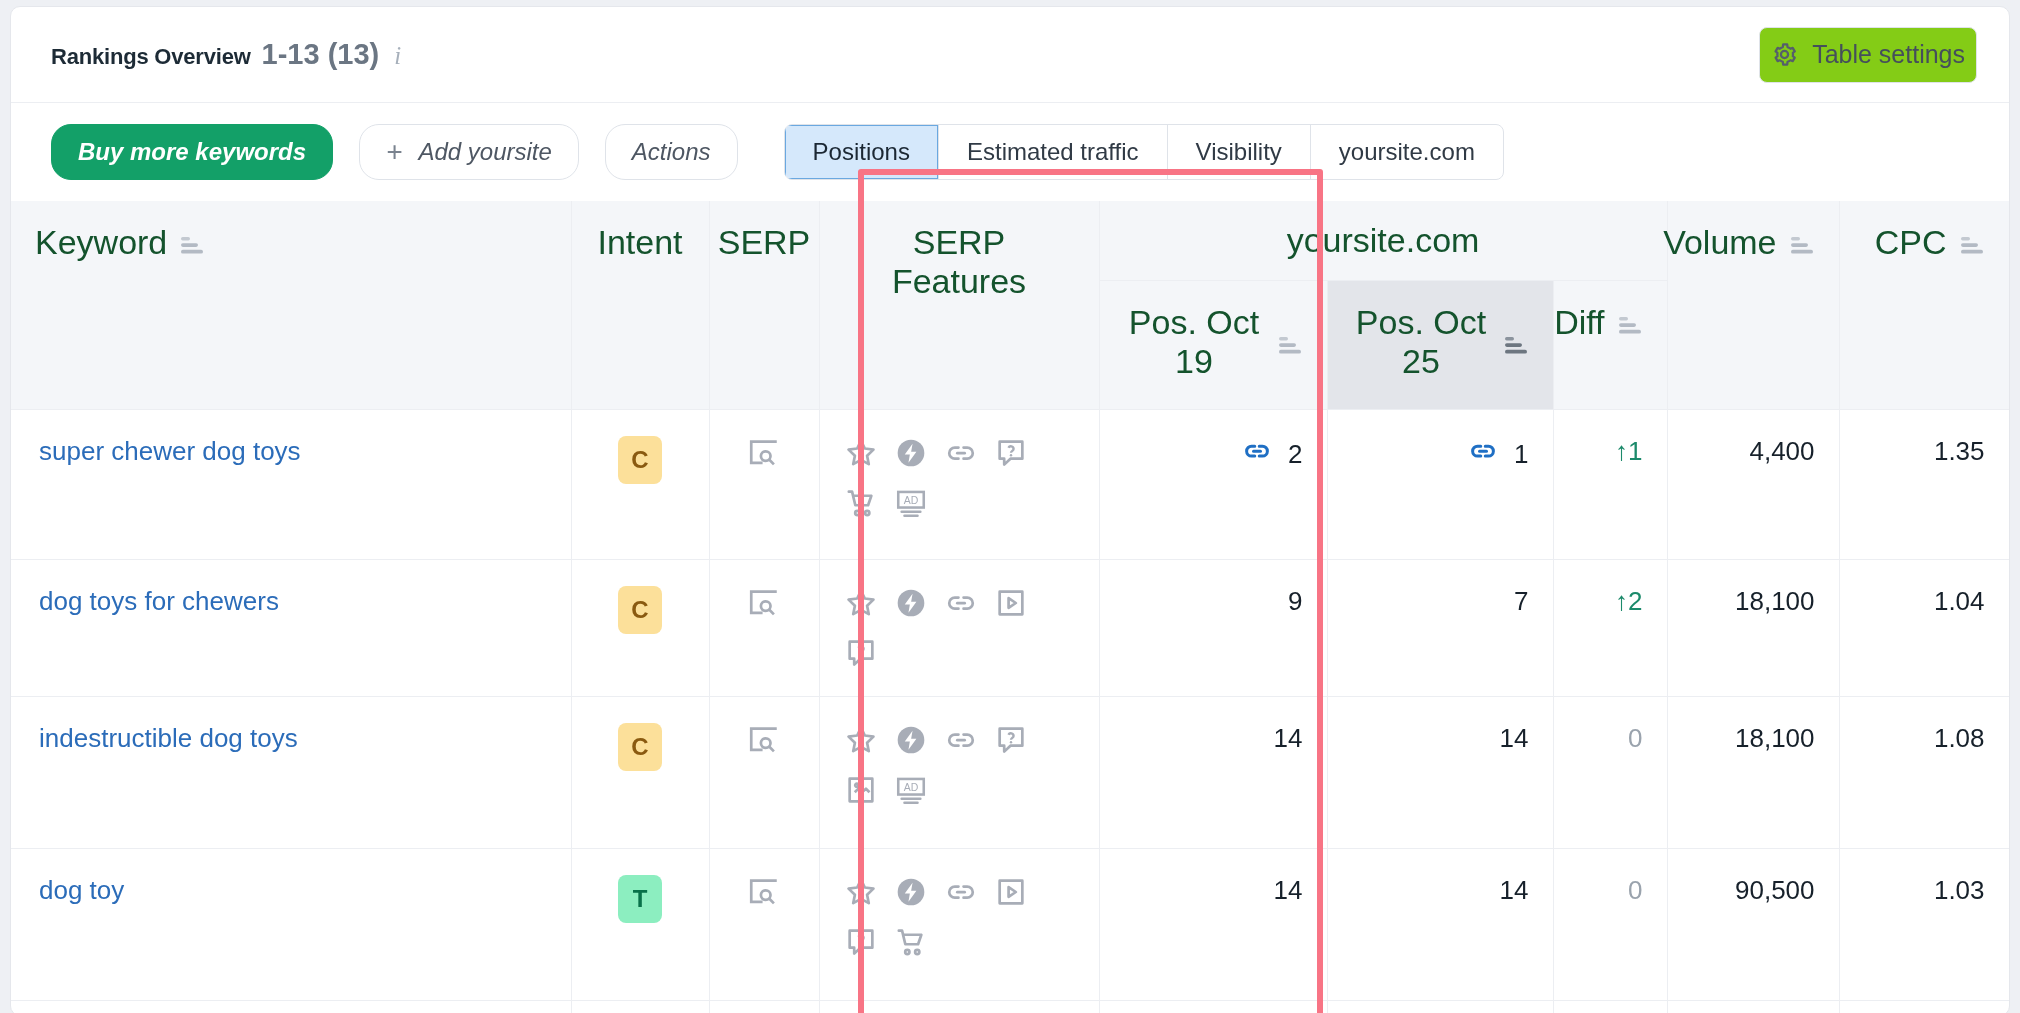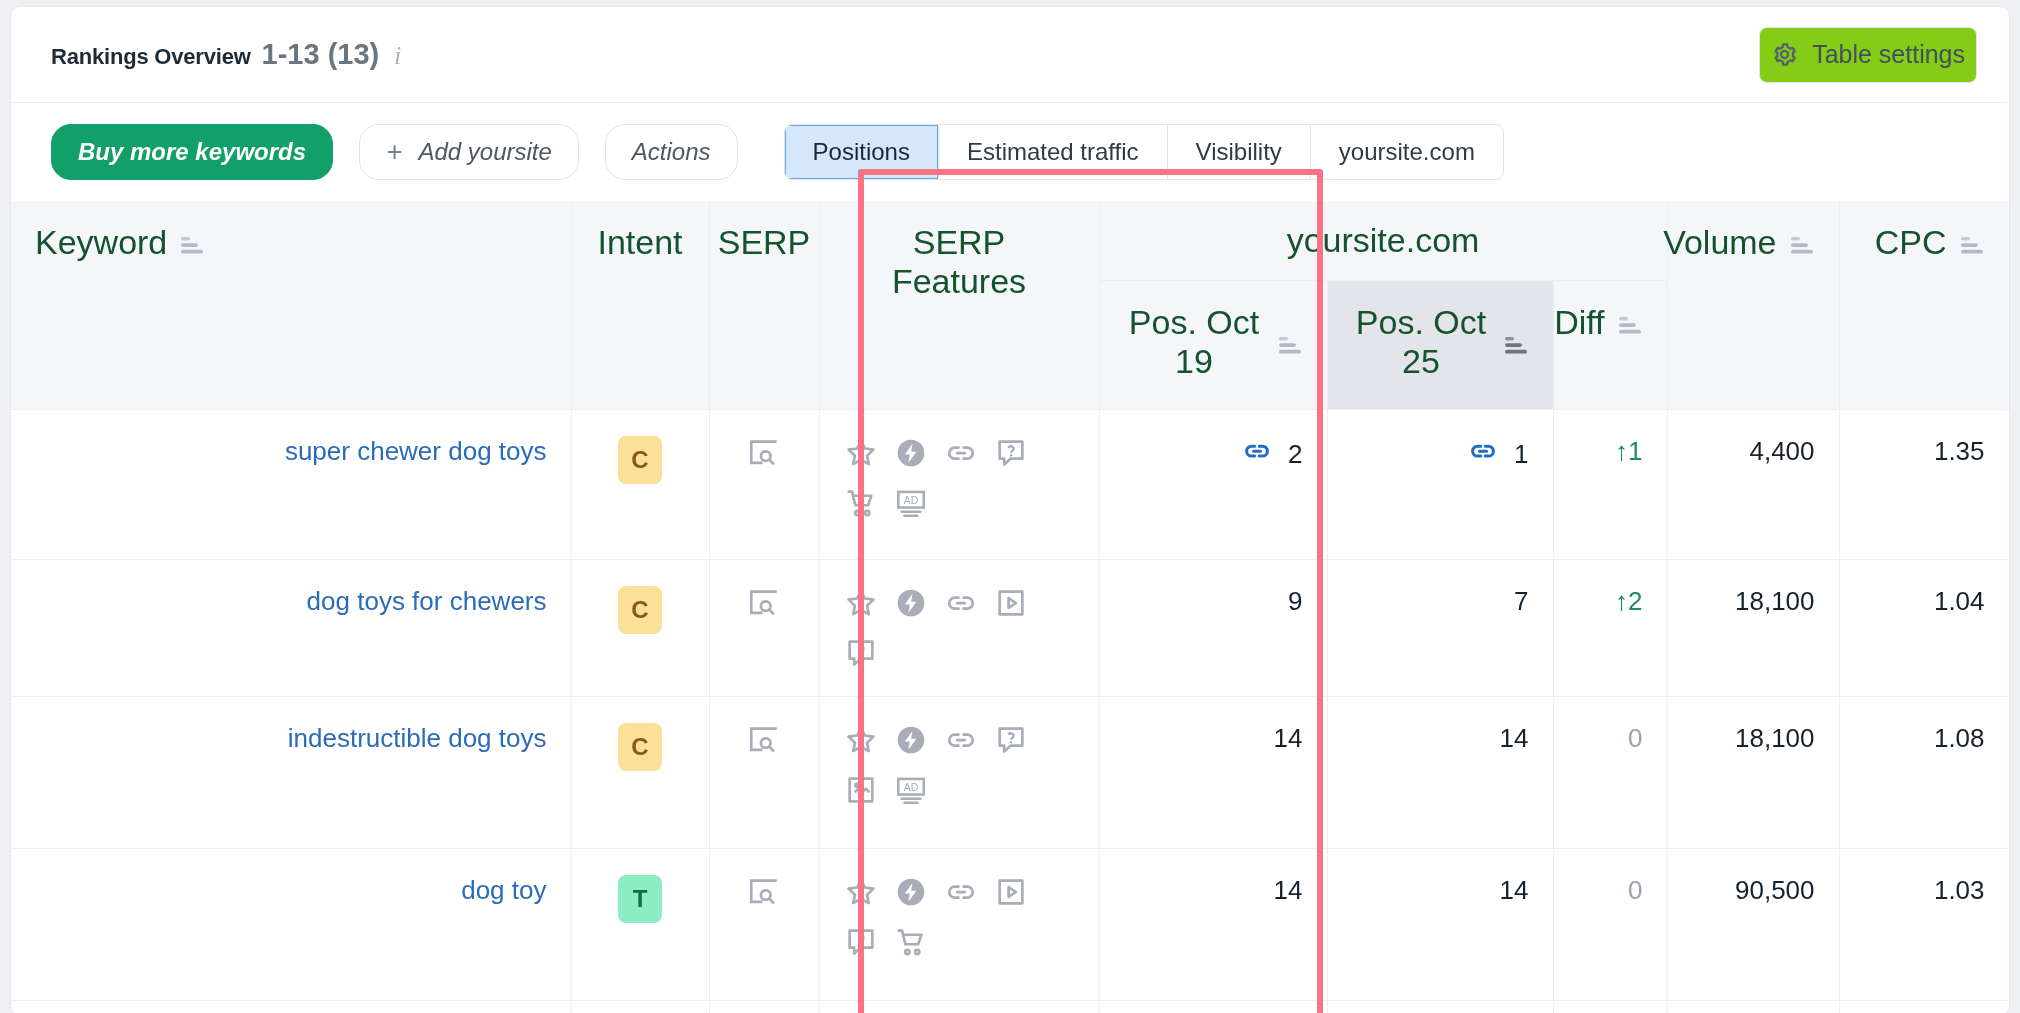--- a/index.html
+++ b/index.html
@@ -102,21 +102,21 @@
   .th-right .th-pad { justify-content: flex-end; }
   .sorticon { width: 26px; height: 17px; display: inline-block; flex: none; }
 
   .grouphead { text-align: center; border-bottom: 1px solid #e3e6eb; }
   .grouphead .th-pad { justify-content: center; padding: 20px 10px 20px 10px; }
   .sub-sorted { background: #e3e5ea; }
 
   tbody td { background: #fff; font-size: 26px; color: #17212b; padding: 26px 24px; }
   tbody td.num { text-align: right; white-space: nowrap; }
   .kw-link { color: #2b6cb9; font-size: 26px; cursor: pointer; }
-  .kw-cell { padding-left: 28px !important; text-align: right; }
+  .kw-cell { padding-left: 28px !important; }
 
   .intent {
     width: 44px; height: 48px; border-radius: 8px;
     display: flex; align-items: center; justify-content: center;
     font-size: 24px; font-weight: bold; margin: 0 auto;
   }
   .intent-c { background: #fce09a; color: #8a5a10; }
   .intent-t { background: #8ceec0; color: #09714a; }
 
   .icon-row { display: flex; flex-wrap: wrap; gap: 16px 16px; align-items: flex-end; }

